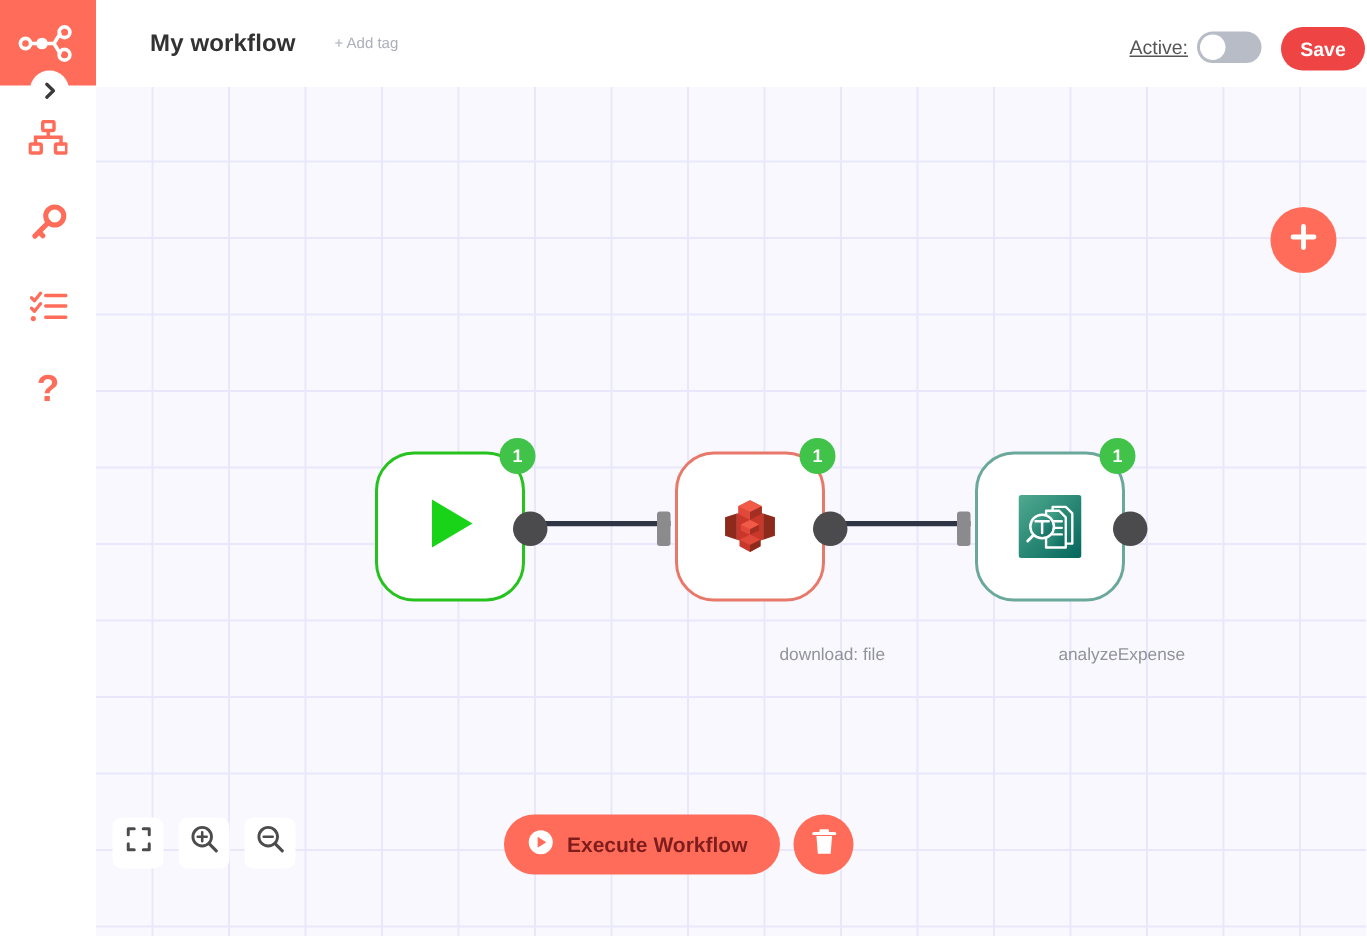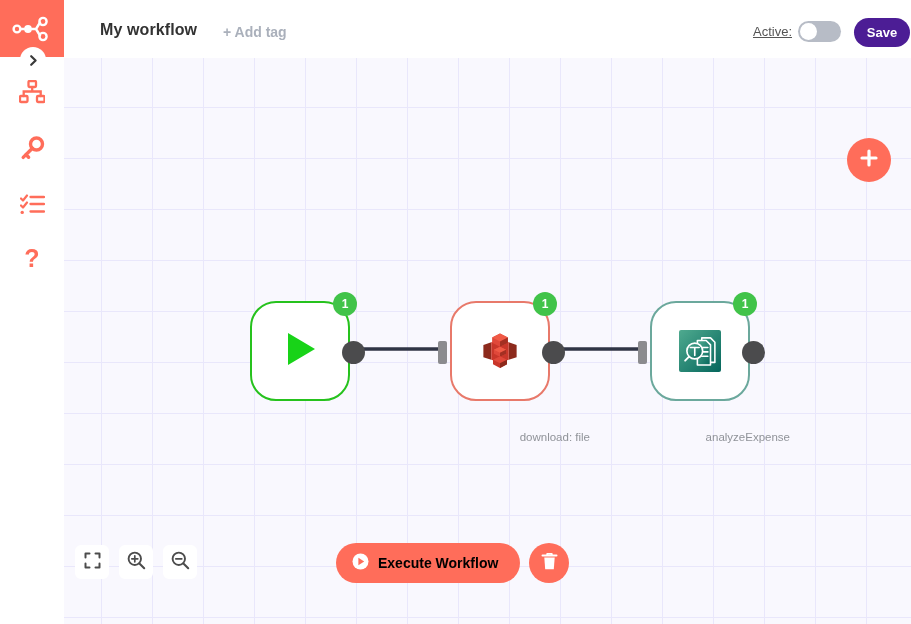--- a/index.html
+++ b/index.html
@@ -48,41 +48,41 @@
     background: #ffffff;
     z-index: 30;
   }
   #wf-title {
     position: absolute; left: 36px; top: 21px;
     font-size: 16px; font-weight: bold; color: #323232;
     letter-spacing: .1px; white-space: nowrap;
   }
   #add-tag {
     position: absolute; left: 159px; top: 24px;
-    font-size: 14px; font-weight: bold; color: #aab0bb;
+    font-size: 10px; font-weight: normal; color: #aab0bb;
     cursor: pointer; white-space: nowrap; text-align: right;
   }
   #active-label {
     position: absolute; right: 143px; top: 24px;
     font-size: 13px; color: #555; white-space: nowrap; text-decoration: underline;
   }
   #active-toggle {
     position: absolute; right: 94px; top: 21px;
     width: 43px; height: 21px; border-radius: 11px;
     background: #b7bcc6; cursor: pointer;
   }
   #active-toggle .knob {
     position: absolute; left: 2px; top: 2px;
     width: 17px; height: 17px; border-radius: 50%;
     background: #ffffff;
   }
   #save-btn {
     position: absolute; right: 25px; top: 18px;
     width: 56px; height: 29px; border-radius: 15px;
-    background: #4c1d95; border: none; color: #ffffff;
+    background: #ef4444; border: none; color: #ffffff;
     font-family: "Liberation Sans", sans-serif;
     font-size: 13px; font-weight: bold; cursor: pointer;
   }
 
   
   #canvas {
     position: absolute; left: 64px; top: 58px;
     width: 847px; height: 566px;
     background-color: #f9f8fe;
     background-image:
@@ -159,21 +159,21 @@
     border-radius: 6px; background: #ffffff;
     display: flex; align-items: center; justify-content: center;
     cursor: pointer; z-index: 15;
   }
 
   
   #execute-btn {
     position: absolute; left: 272px; top: 485px;
     height: 40px; padding: 0 22px 0 16px;
     border-radius: 20px; background: #ff6d5a; border: none;
-    color: #000000; font-family: "Liberation Sans", sans-serif;
+    color: #7f1d1d; font-family: "Liberation Sans", sans-serif;
     font-size: 14px; font-weight: bold; cursor: pointer;
     display: flex; align-items: center; gap: 9px; z-index: 15;
   }
   #delete-btn {
     position: absolute; left: 465px; top: 485px;
     width: 40px; height: 40px; border-radius: 50%;
     background: #ff6d5a; border: none; cursor: pointer;
     display: flex; align-items: center; justify-content: center;
     z-index: 15;
   }

